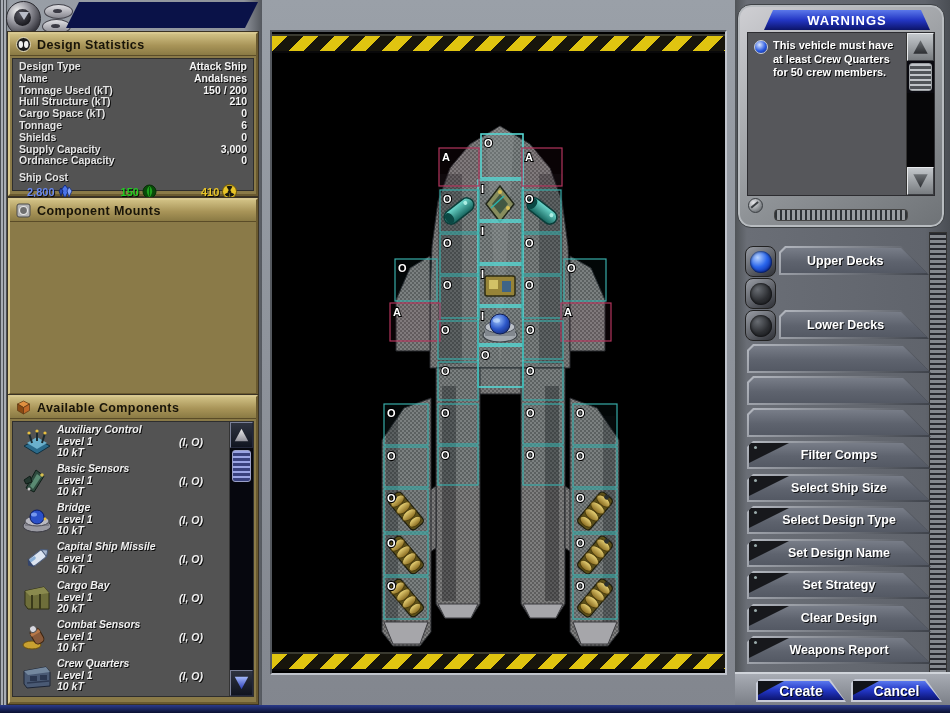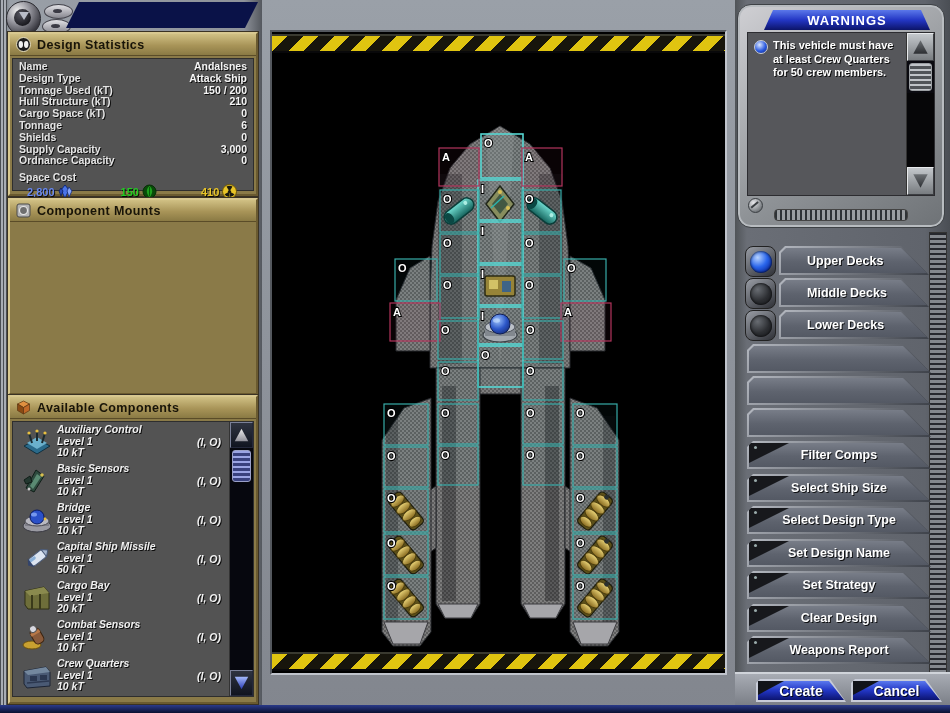--- a/index.html
+++ b/index.html
@@ -53,21 +53,21 @@
   .tri.up{clip-path:polygon(50% 5%,95% 95%,5% 95%);background:linear-gradient(180deg,#aac0ff,#2234b0);}
   .tri.dn{clip-path:polygon(5% 5%,95% 5%,50% 95%);background:linear-gradient(180deg,#aac0ff,#2234b0);}
   .tri.lt.up{background:linear-gradient(180deg,#f2f2f2,#8a8a94);}
   .sb-thumb{height:30px;margin:2px 2px;border:1px solid #9aa0c8;border-radius:3px;
     background:repeating-linear-gradient(180deg,#9aa4e4 0 2px,#39417e 2px 5px);}
   .sb-fill{flex:1;}
   
   .comp-item{display:flex;align-items:center;height:39px;padding:0 4px;color:#f0f0f0;font-style:italic;}
   .comp-item .ico{width:40px;flex:0 0 auto;display:flex;justify-content:center;}
   .comp-item .txt{flex:1;font-size:10.5px;line-height:11.5px;}
-  .comp-item .slots{width:42px;font-size:10.5px;text-align:right;padding-right:4px;}
+  .comp-item .slots{width:42px;font-size:10.5px;padding-right:4px;}
   #mounts-none{position:absolute;left:52px;top:8px;color:#22e04e;font-size:12px;}
   
   #center-col{position:absolute;left:262px;top:0;width:473px;height:713px;
     background:linear-gradient(180deg,#9aa0a8,#82868e);}
   #center-inner{position:absolute;left:8px;right:8px;top:30px;bottom:38px;background:#000;
     border:2px solid;border-color:#54585e #c0c4cc #c0c4cc #54585e;}
   .hazard{position:absolute;left:0;right:0;height:15px;
     background:repeating-linear-gradient(135deg,#e0c410 0 11px,#17150c 11px 22px);
     border-top:2px solid #3a3a30;border-bottom:2px solid #08080a;}
   #hazard-top{top:2px;}
@@ -162,28 +162,28 @@
       <div class="panel-hd">
         <svg class="hd-ico" viewBox="0 0 15 15">
           <circle cx="7.5" cy="7.5" r="7" fill="#1c1c1c" stroke="#e8e0c0" stroke-width="1"></circle>
           <ellipse cx="4.8" cy="7.5" rx="2.2" ry="3.4" fill="#f0f0f0"></ellipse>
           <ellipse cx="10.2" cy="7.5" rx="2.2" ry="3.4" fill="#f0f0f0"></ellipse>
         </svg>
         <span>Design Statistics</span>
       </div>
       <div class="panel-bd" style="height:129px;padding-top:2px;">
         <div class="stat-row ts">
+            <span>Design Type</span>
+            <span class="v">Attack Ship</span>
+          </div>
+        <div class="stat-row ts">
             <span>Name</span>
             <span class="v">Andalsnes</span>
           </div>
         <div class="stat-row ts">
-            <span>Design Type</span>
-            <span class="v">Attack Ship</span>
-          </div>
-        <div class="stat-row ts">
             <span>Tonnage Used (kT)</span>
             <span class="v">150 / 200</span>
           </div>
         <div class="stat-row ts">
             <span>Hull Structure (kT)</span>
             <span class="v">210</span>
           </div>
         <div class="stat-row ts">
             <span>Cargo Space (kT)</span>
             <span class="v">0</span>
@@ -197,21 +197,21 @@
             <span class="v">0</span>
           </div>
         <div class="stat-row ts">
             <span>Supply Capacity</span>
             <span class="v">3,000</span>
           </div>
         <div class="stat-row ts">
             <span>Ordnance Capacity</span>
             <span class="v">0</span>
           </div>
-        <div id="total-cost-label" class="ts">Space Cost</div>
+        <div id="total-cost-label" class="ts">Ship Cost</div>
         <div id="cost-row">
           <span class="cost" style="color:#6888f0;">
               <span class="ts">2,800</span>
             <svg width="15" height="15" viewBox="0 0 15 15">
               <polygon points="7,1 11,6 7,14 3,6" fill="#4a74e8" stroke="#122a7a" stroke-width="1"></polygon>
               <polygon points="11,3 14,7 11,13 9,7" fill="#86a4f8" stroke="#122a7a" stroke-width=".8"></polygon>
               <polygon points="3,4 5,7 3,12 1,7" fill="#2a4ab8" stroke="#0a1a5a" stroke-width=".8"></polygon>
             </svg>
             </span>
           <span class="cost" style="margin-left:44px;color:#22cc22;">
@@ -614,23 +614,20 @@
     <div class="led-box" style="left:10px;top:246px;">
         <span class="led-ball lit"></span>
       </div>
     <div class="slant" style="position:absolute;left:44px;top:246px;width:150px;height:29px;">
       <div class="in left ts">Upper Decks</div>
       </div>
 
     <div class="led-box" style="left:10px;top:278px;">
         <span class="led-ball"></span>
       </div>
-    <div class="slant" style="position:absolute;left:44px;top:278px;width:150px;height:29px;">
-      <div class="in left ts">Middle Decks</div>
-      </div>
 
     <div class="led-box" style="left:10px;top:310px;">
         <span class="led-ball"></span>
       </div>
     <div class="slant" style="position:absolute;left:44px;top:310px;width:150px;height:29px;">
       <div class="in left ts">Lower Decks</div>
       </div>
 
     <div class="slant" style="position:absolute;left:12px;top:344px;width:184px;height:29px;">
         <div class="in"></div>

